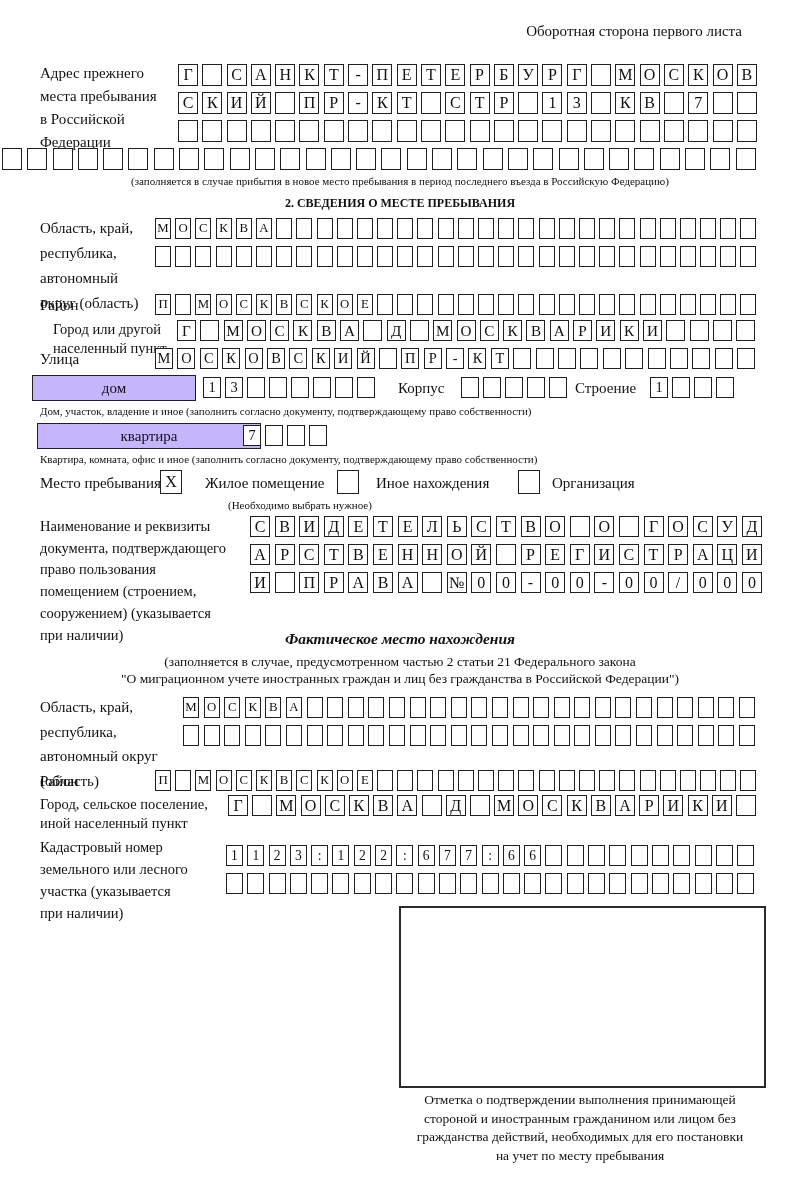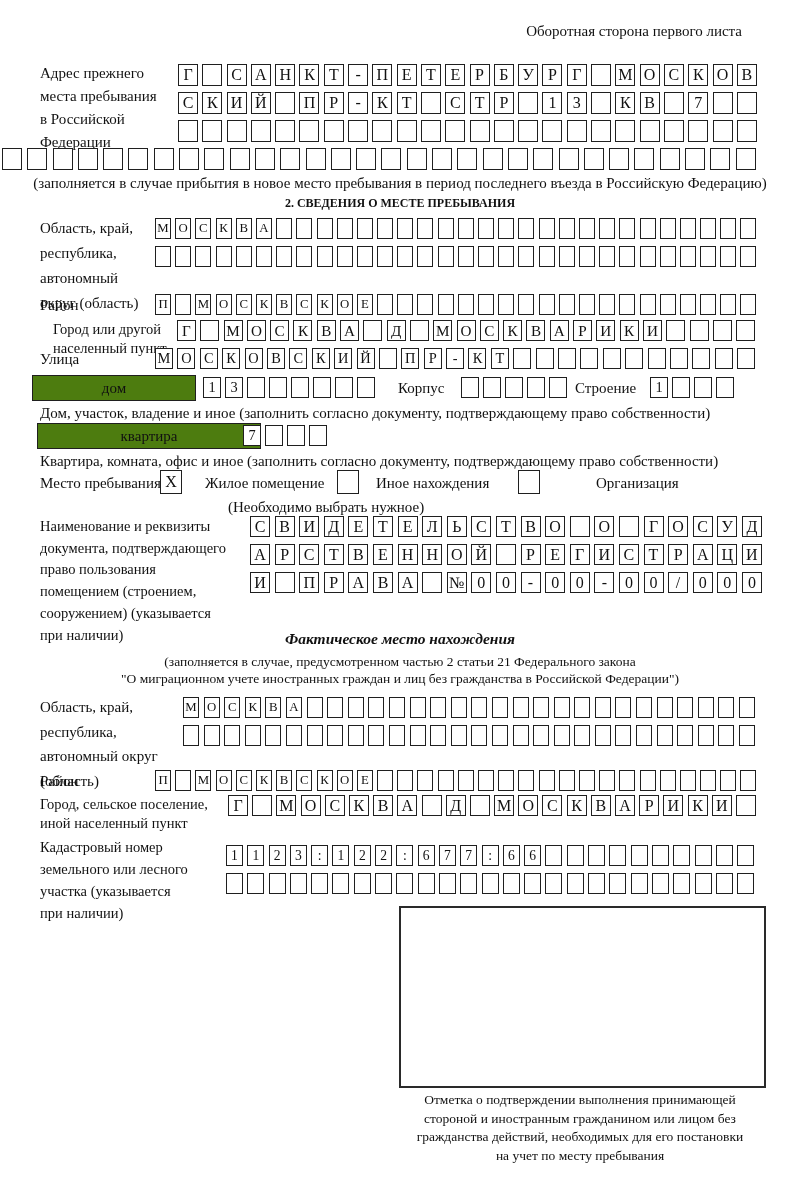--- a/index.html
+++ b/index.html
@@ -3,33 +3,33 @@
 <meta charset="utf-8">
 <style>
   html,body{margin:0;padding:0;background:#fff;}
   #page{
     position:relative;width:800px;height:1180px;background:#ffffff;
     font-family:"Liberation Serif","DejaVu Serif",serif;color:#111;overflow:hidden;
   }
   .abs{position:absolute;}
   .lbl{font-size:15px;line-height:23px;color:#111;}
   .lbl-sm{font-size:14.5px;line-height:19px;}
-  .cap{font-size:15px;color:#111;}
+  .cap{font-size:11px;color:#111;}
   .title{font-weight:bold;font-size:12px;text-align:center;width:100%;}
   .subtitle{font-size:13.5px;text-align:center;width:100%;}
   .boxrow{position:absolute;display:flex;gap:var(--g,4px);}
   .cell{
     flex:0 0 var(--w,16px);width:var(--w,16px);height:21px;box-sizing:border-box;
     border:1.8px solid #1f1f1f;display:flex;align-items:center;justify-content:center;
     font-size:calc(var(--w) * 0.8);line-height:1;background:#fff;
   }
   .cell-tall .cell{height:22px;}
   .field{
     position:absolute;box-sizing:border-box;border:1.8px solid #1f1f1f;height:26px;
-    display:flex;align-items:center;justify-content:center;font-size:15px;background:#4d7c0f;
+    display:flex;align-items:center;justify-content:center;font-size:15px;background:#c4b5fd;
   }
   .chk{
     position:absolute;width:22px;height:24px;box-sizing:border-box;border:1.8px solid #1f1f1f;
     display:flex;align-items:center;justify-content:center;font-size:16px;background:#fff;
   }
   .stamp{position:absolute;border:2px solid #2a2a2a;background:#fff;}
   .center{text-align:center;}
 </style>
 </head>
 <body>
@@ -351,21 +351,21 @@
       <span class="cell"></span>
     </div>
   <div class="abs cap" style="left:40px;top:453px;">Квартира, комната, офис и иное (заполнить согласно документу, подтверждающему право собственности)</div>
 
   <div class="abs lbl" style="left:40px;top:472px;">Место пребывания:</div>
   <div class="chk" style="left:160px;top:470px;">X</div>
   <div class="abs lbl" style="left:205px;top:472px;">Жилое помещение</div>
   <div class="chk" style="left:337px;top:470px;"></div>
   <div class="abs lbl" style="left:376px;top:472px;">Иное нахождения</div>
   <div class="chk" style="left:518px;top:470px;"></div>
-  <div class="abs lbl" style="left:596px;top:472px;font-family:Liberation Serif, serif;">Организация</div>
+  <div class="abs lbl" style="left:552px;top:472px;font-family:Liberation Serif, serif;">Организация</div>
   <div class="abs cap" style="left:228px;top:499px;">(Необходимо выбрать нужное)</div>
 
   <div class="abs lbl" style="left:40px;top:516px;width:215px;line-height:21.7px;font-size:14.5px;">Наименование и реквизиты<br>документа, подтверждающего<br>право пользования<br>помещением (строением,<br>сооружением) (указывается<br>при наличии)</div>
   <div class="boxrow" style="left:250px;top:516px;--w:20px;--g:4.6px">
       <span class="cell">С</span>
       <span class="cell">В</span>
       <span class="cell">И</span>
       <span class="cell">Д</span>
       <span class="cell">Е</span>
       <span class="cell">Т</span>

